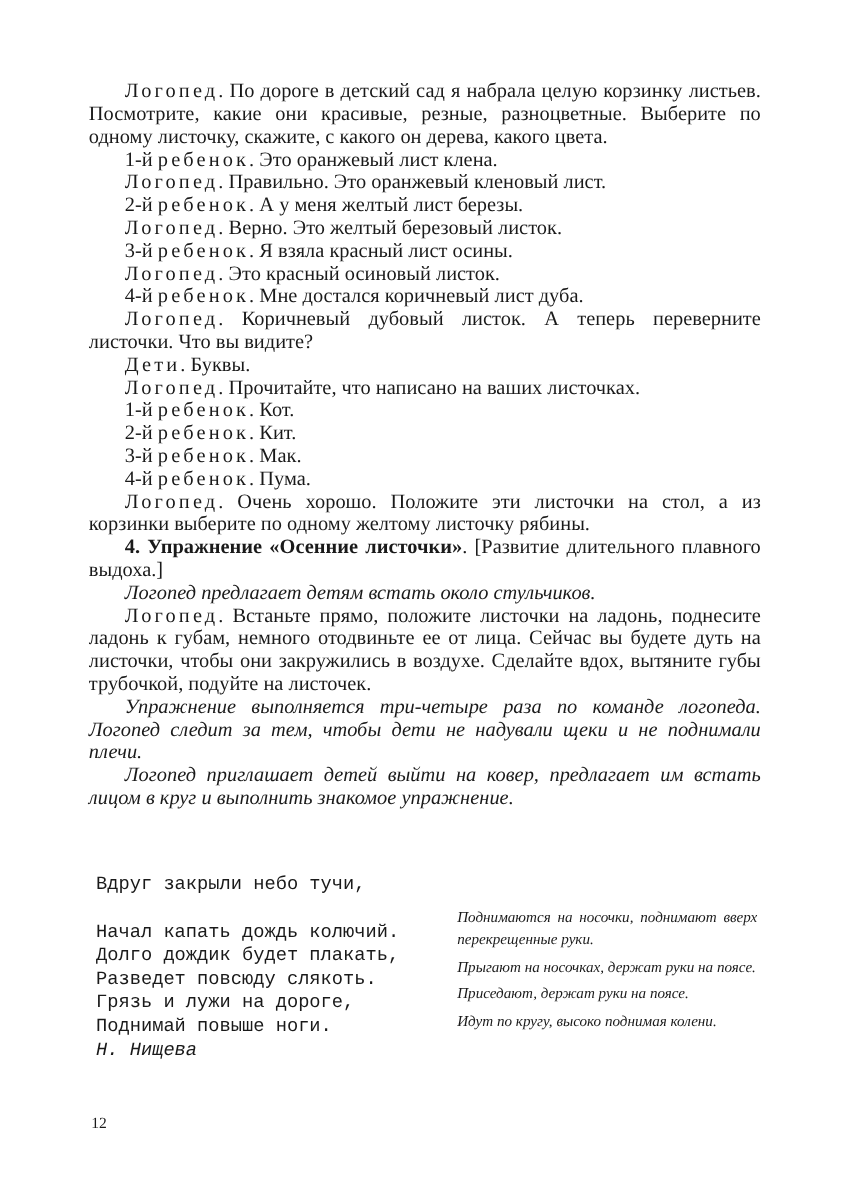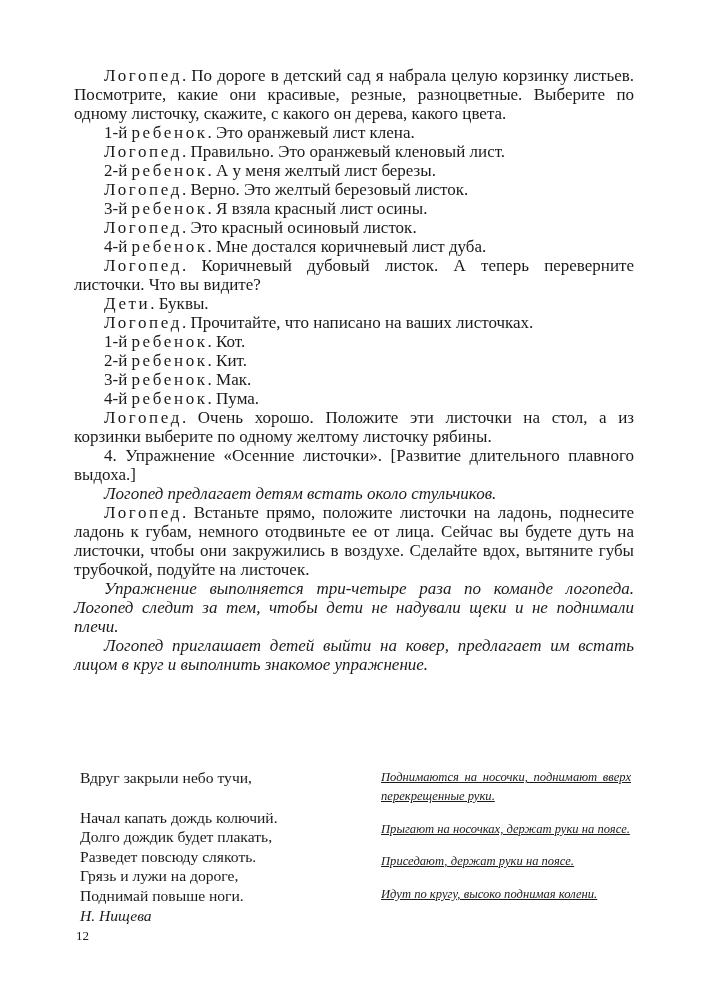--- a/index.html
+++ b/index.html
@@ -3,28 +3,28 @@
 <meta charset="utf-8">
 <style>
   html, body { margin: 0; padding: 0; }
   body {
     width: 709px; height: 1001px; background: #ffffff; position: relative; overflow: hidden;
     font-family: "Liberation Serif", "DejaVu Serif", serif; color: #1a1a1a;
   }
   .page { position: absolute; left: 74px; top: 66px; width: 560px; font-size: 17px; line-height: 19px; }
   .p { margin: 0; text-align: justify; text-indent: 30px; }
   .sp { letter-spacing: 2.6px; }
-  .b { font-weight: normal; }
+  .b { font-weight: bold; }
   .i { font-style: italic; }
-  .poem { position: absolute; left: 80px; top: 768px; width: 240px; font-size: 15.6px; line-height: 19.6px; }
+  .poem { position: absolute; left: 80px; top: 728px; width: 240px; font-size: 15.6px; line-height: 19.6px; font-family: Liberation Mono, monospace; }
   .poem .ln { display: block; white-space: nowrap; }
   .poem .gap { height: 20px; }
   .author { display: block; font-style: italic; padding-right: 0; }
   .notes { position: absolute; left: 381px; top: 755px; width: 250px; font-size: 12.6px; line-height: 19.4px; font-style: italic; }
-  .notes .n { text-align: justify; margin: 13px 0 3px 0; text-decoration: underline; }
+  .notes .n { text-align: justify; margin: 0 0 3px 0; }
   .pagenum { position: absolute; left: 76px; top: 928px; font-size: 13px; text-align: right; }
 </style>
 </head>
 <body>
 
 <div class="page">
   <p class="p"><span class="sp">Логопед</span><span>. По дороге в детский сад я набрала целую корзинку листьев. Посмотрите, какие они красивые, резные, разноцветные. Выберите по одному листочку, скажите, с какого он дерева, какого цвета.</span></p>
   <p class="p"><span>1-й </span> <span class="sp">ребенок</span><span>. Это оранжевый лист клена.</span></p>
   <p class="p"><span class="sp">Логопед</span><span>. Правильно. Это оранжевый кленовый лист.</span></p>
   <p class="p"><span>2-й </span> <span class="sp">ребенок</span><span>. А у меня желтый лист березы.</span></p>

